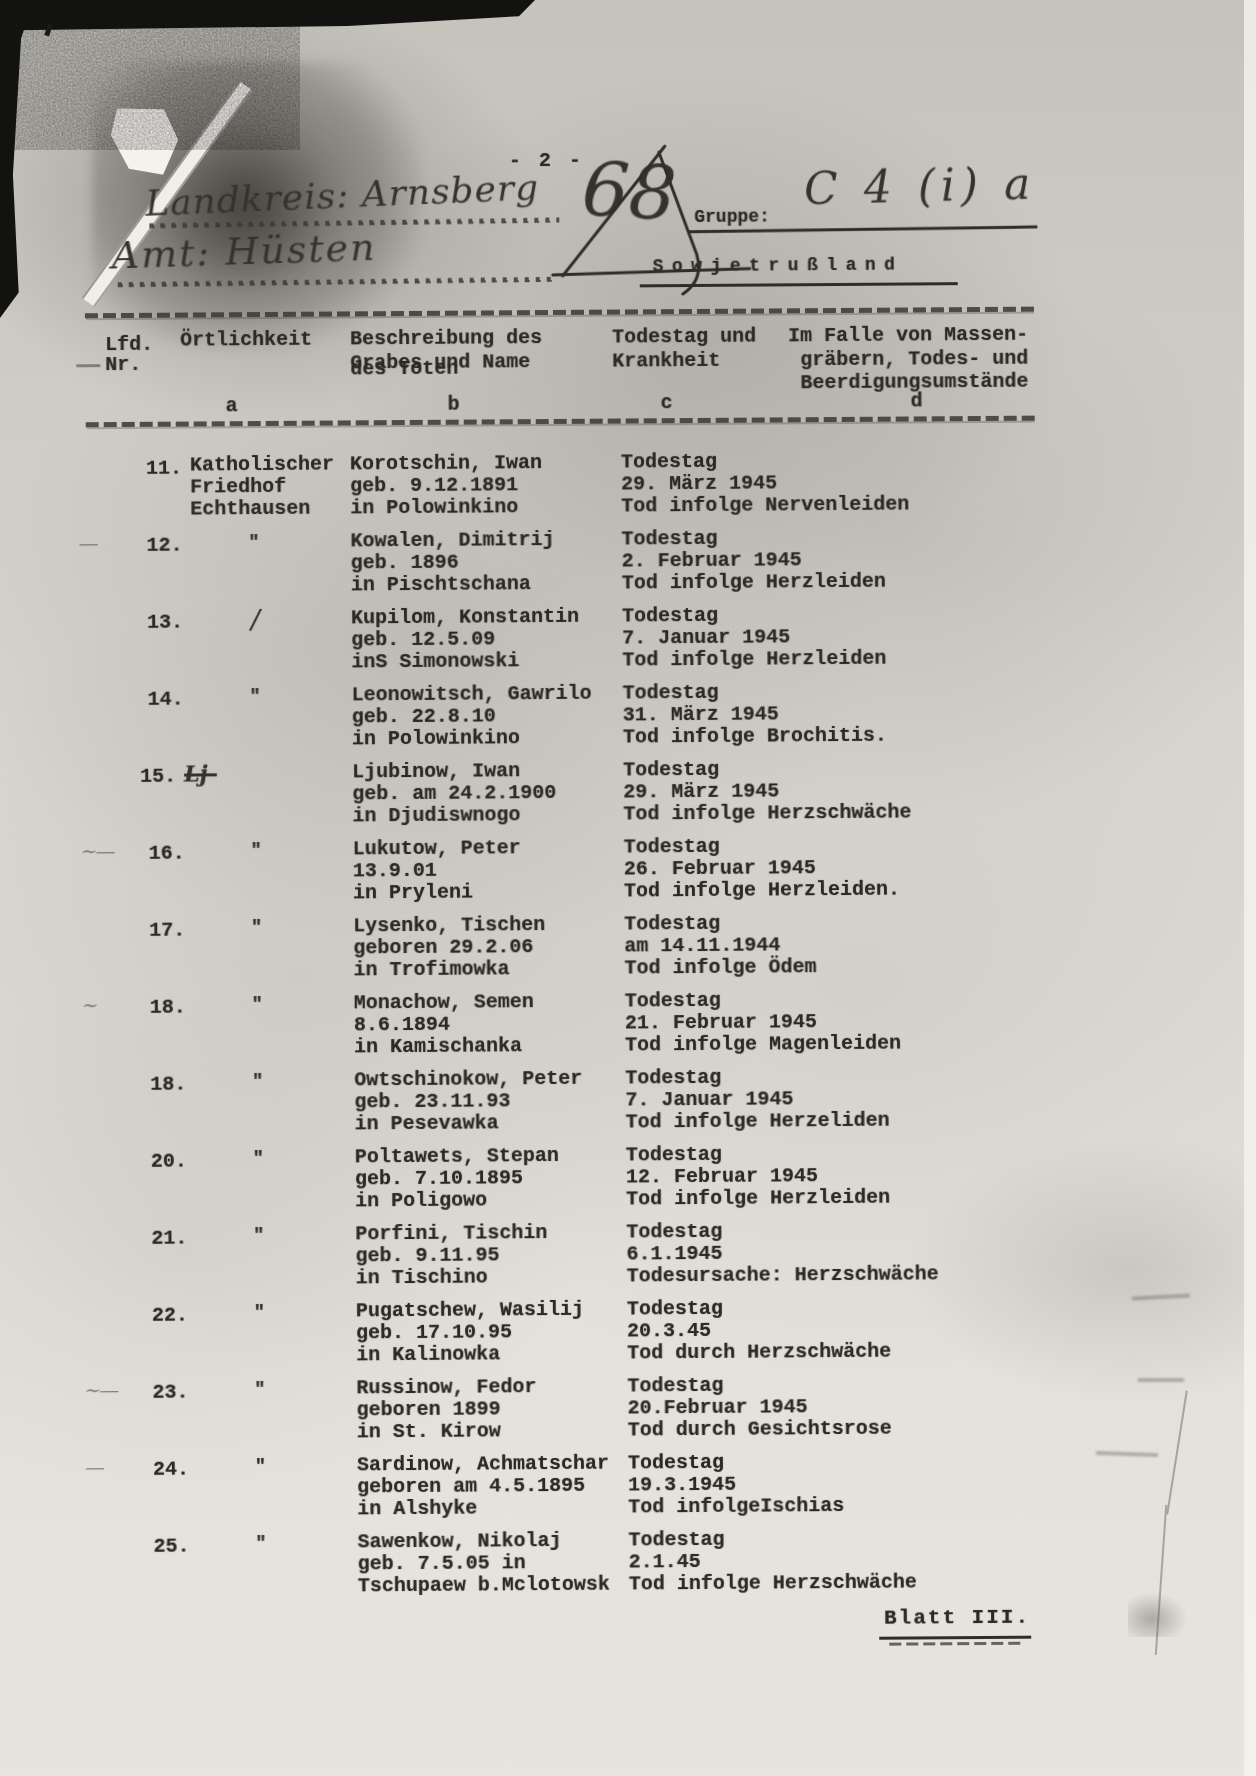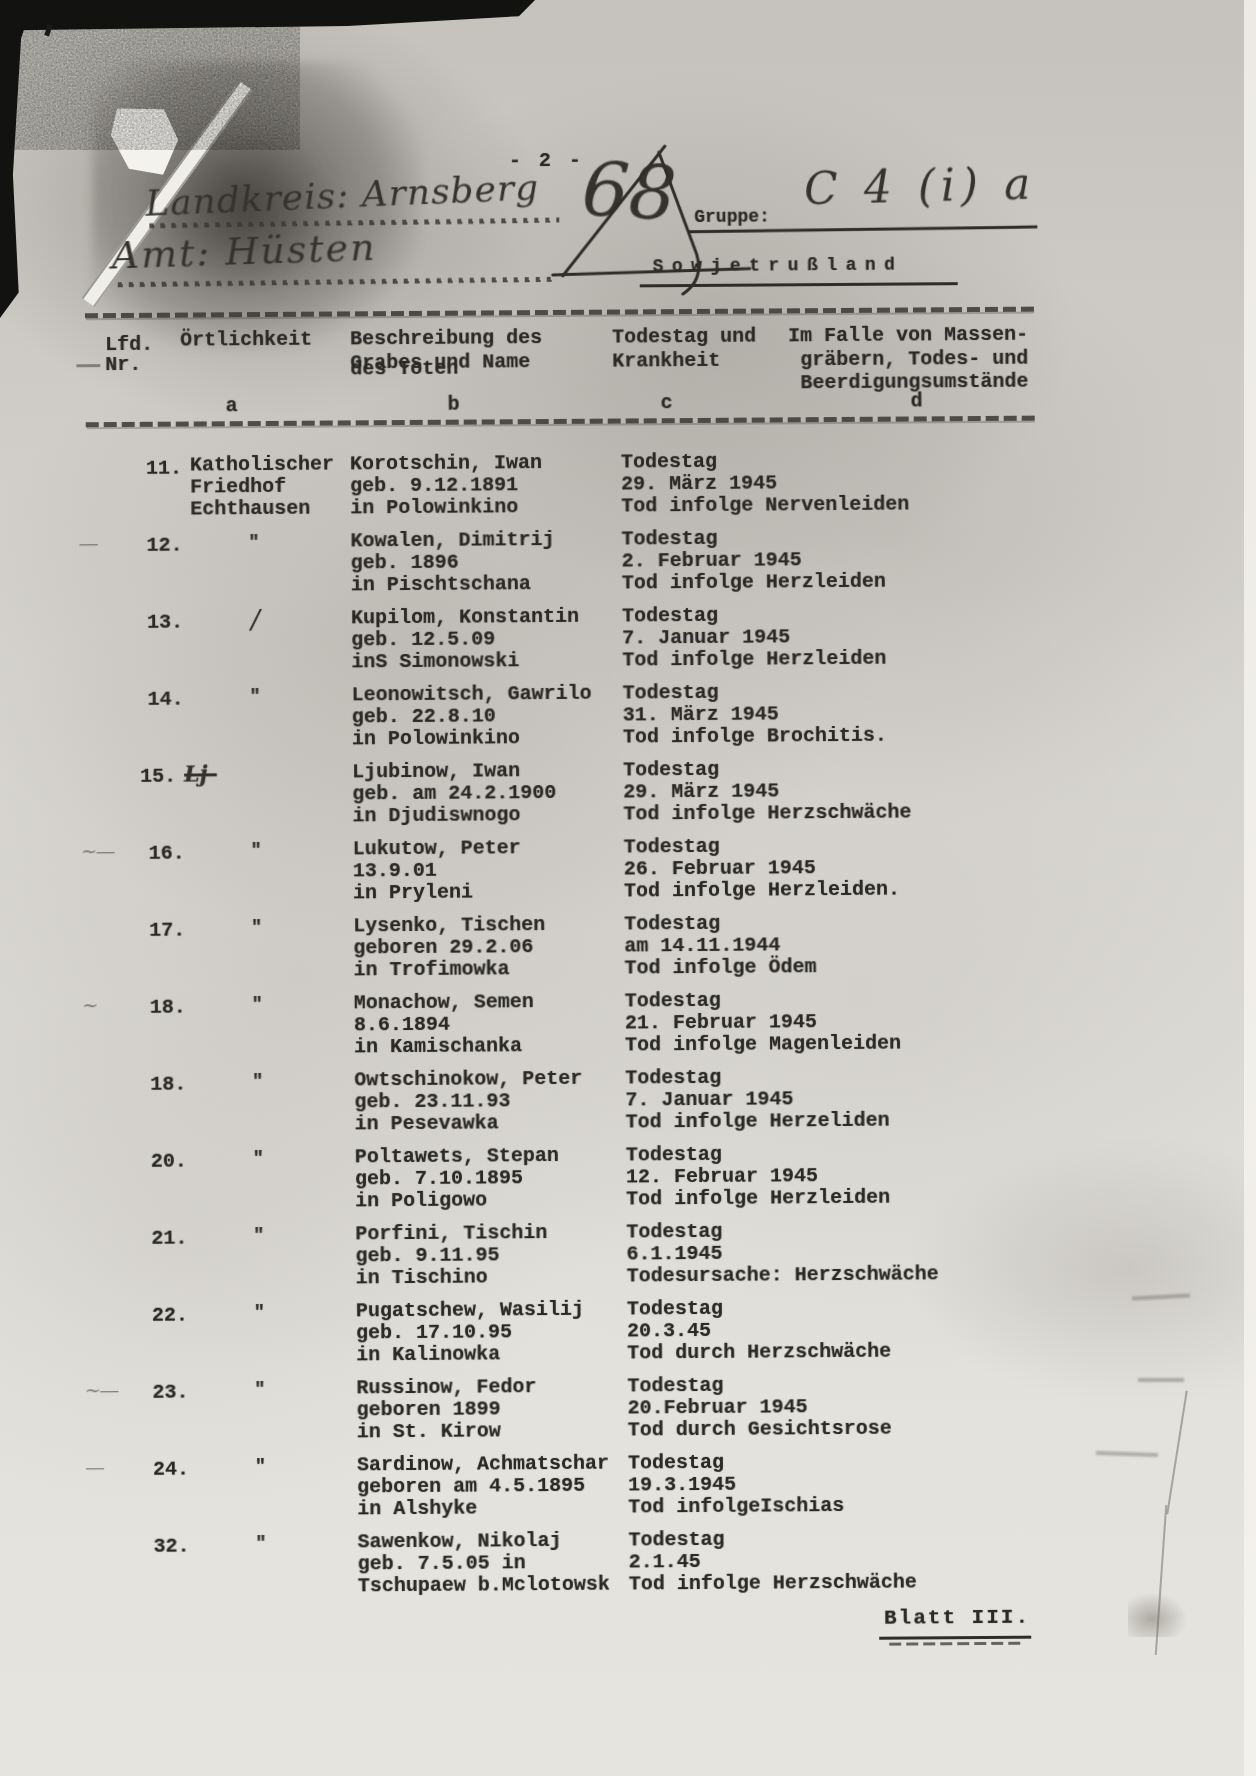--- a/index.html
+++ b/index.html
@@ -421,21 +421,21 @@
         </div>
         <div class="cell death typed">
           <div class="line">Todestag</div>
           <div class="line">19.3.1945</div>
           <div class="line">Tod infolgeIschias</div>
         </div>
       </div>
 
       <div class="row ort-ditto">
         <div class="cell mk"></div>
-        <div class="cell nr typed"><span>32.</span><span class="note"></span></div>
+        <div class="cell nr typed"><span>25.</span><span class="note"></span></div>
         <div class="cell ort typed">
           <div class="line">"</div>
           <div class="line"></div>
           <div class="line"></div>
         </div>
         <div class="cell grave typed">
           <div class="line">Sawenkow, Nikolaj</div>
           <div class="line">geb. 7.5.05 in</div>
           <div class="line">Tschupaew b.Mclotowsk</div>
         </div>

